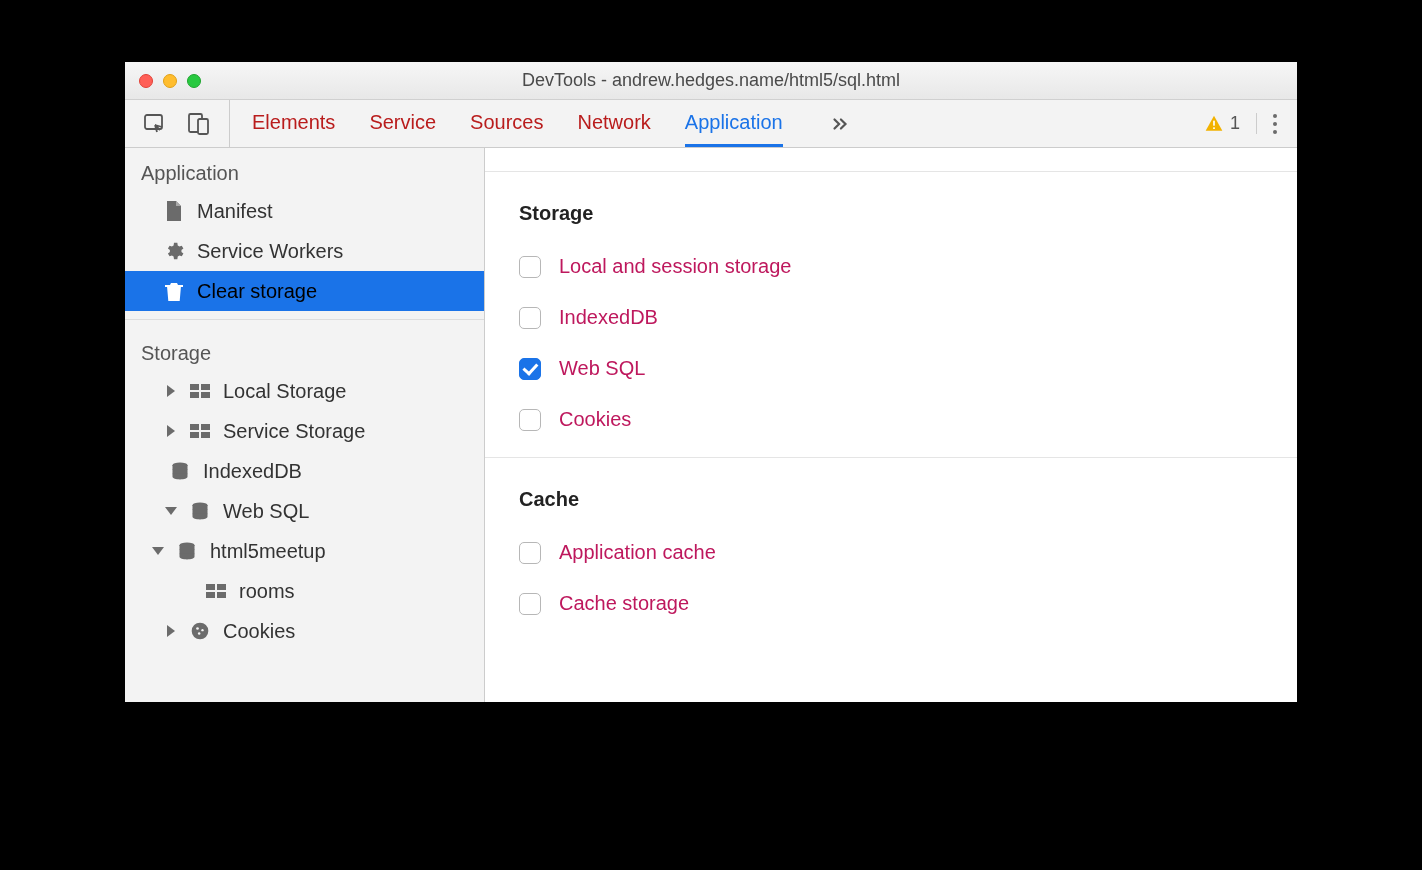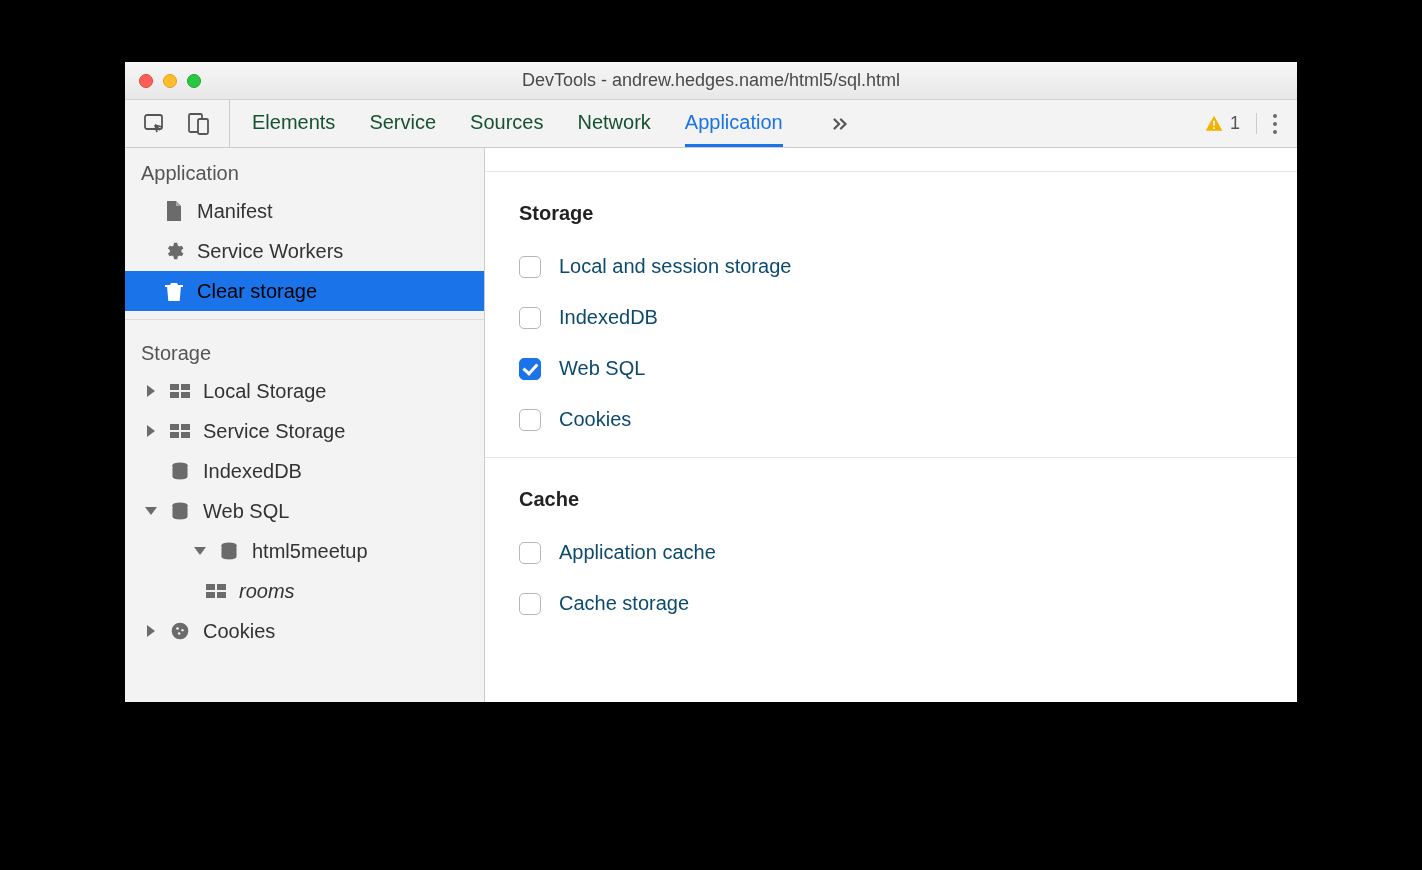--- a/index.html
+++ b/index.html
@@ -54,21 +54,21 @@
   }
   .tb-left {
     display:flex; align-items:center; gap:20px; padding:0 18px;
     border-right:1px solid #ccc; height:100%;
   }
   .tb-left svg { display:block; }
   .tb-tabs {
     display:flex; align-items:stretch; height:100%; padding-left:22px; gap:34px;
   }
   .tb-tab {
-    display:flex; align-items:center; font-size:20px; color:#14532d;
+    display:flex; align-items:center; font-size:20px; color:#b91c1c;
     border-bottom:3px solid transparent; cursor:pointer;
   }
   .tb-tab.active { color:#1a73e8; border-bottom-color:#1a73e8; }
   .tb-more {
     display:flex; align-items:center; padding-left:12px; color:#555;
   }
   .tb-right {
     margin-left:auto; display:flex; align-items:center; gap:16px; padding-right:20px;
     color:#555; font-size:18px;
   }
@@ -93,37 +93,37 @@
     display:flex; align-items:center; height:40px; padding-left:40px; gap:12px; cursor:pointer;
   }
   .side-item.selected {
     background:#1a73e8; color:#000000;
   }
   .side-item .tw {
     width:12px; display:flex; justify-content:center; align-items:center; color:#6b6b6b;
   }
   .side-item .ic { width:22px; display:flex; align-items:center; justify-content:center; }
   .side-item.no-tw { padding-left:38px; }
-  .side-item.indent1 { padding-left:20px; }
-  .side-item.indent2 { padding-left:69px; }
-  .side-item.indent3 { padding-left:80px;font-style:italic; }
+  .side-item.indent1 { padding-left:40px; }
+  .side-item.indent2 { padding-left:27px; }
+  .side-item.indent3 { padding-left:80px; }
   .side-sep { height:1px; background:#ddd; margin:8px 0; }
 
   .main {
     flex:1; overflow-y:auto;
   }
   .main-header-strip { height:24px; background:#fff; border-bottom:1px solid #e5e5e5; }
   .section {
     padding:30px 34px 12px 34px; border-bottom:1px solid #e5e5e5;
   }
   .section h2 {
     font-size:20px; font-weight:600; color:#222; margin-bottom:16px;
   }
   .chk-row {
-    display:flex; align-items:center; gap:18px; font-size:20px; color:#0c4a6e;
+    display:flex; align-items:center; gap:18px; font-size:20px; color:#be185d;
     padding:14px 0;
   }
   .chk {
     width:22px; height:22px; border-radius:5px; border:1.5px solid #b7b7b7;
     display:flex; align-items:center; justify-content:center; background:#fff;
   }
   .chk.checked {
     background:#1a73e8; border-color:#1a73e8;
   }
   .chk.checked::after {

